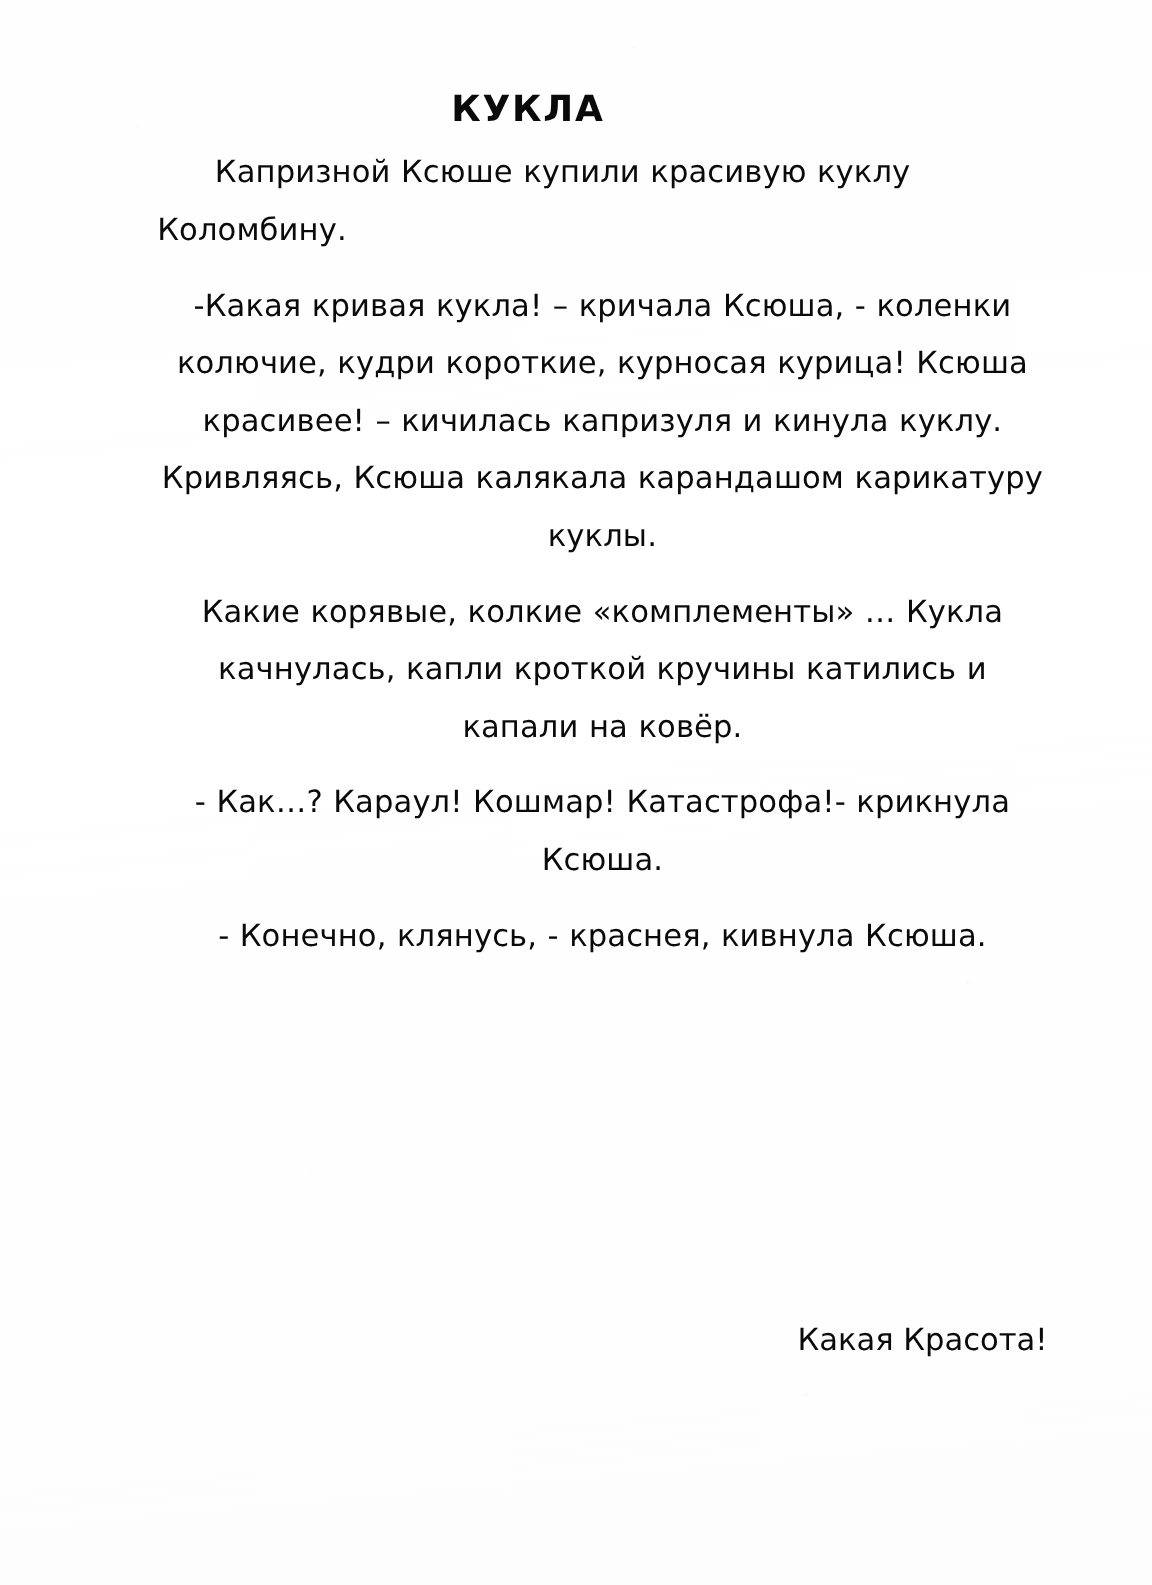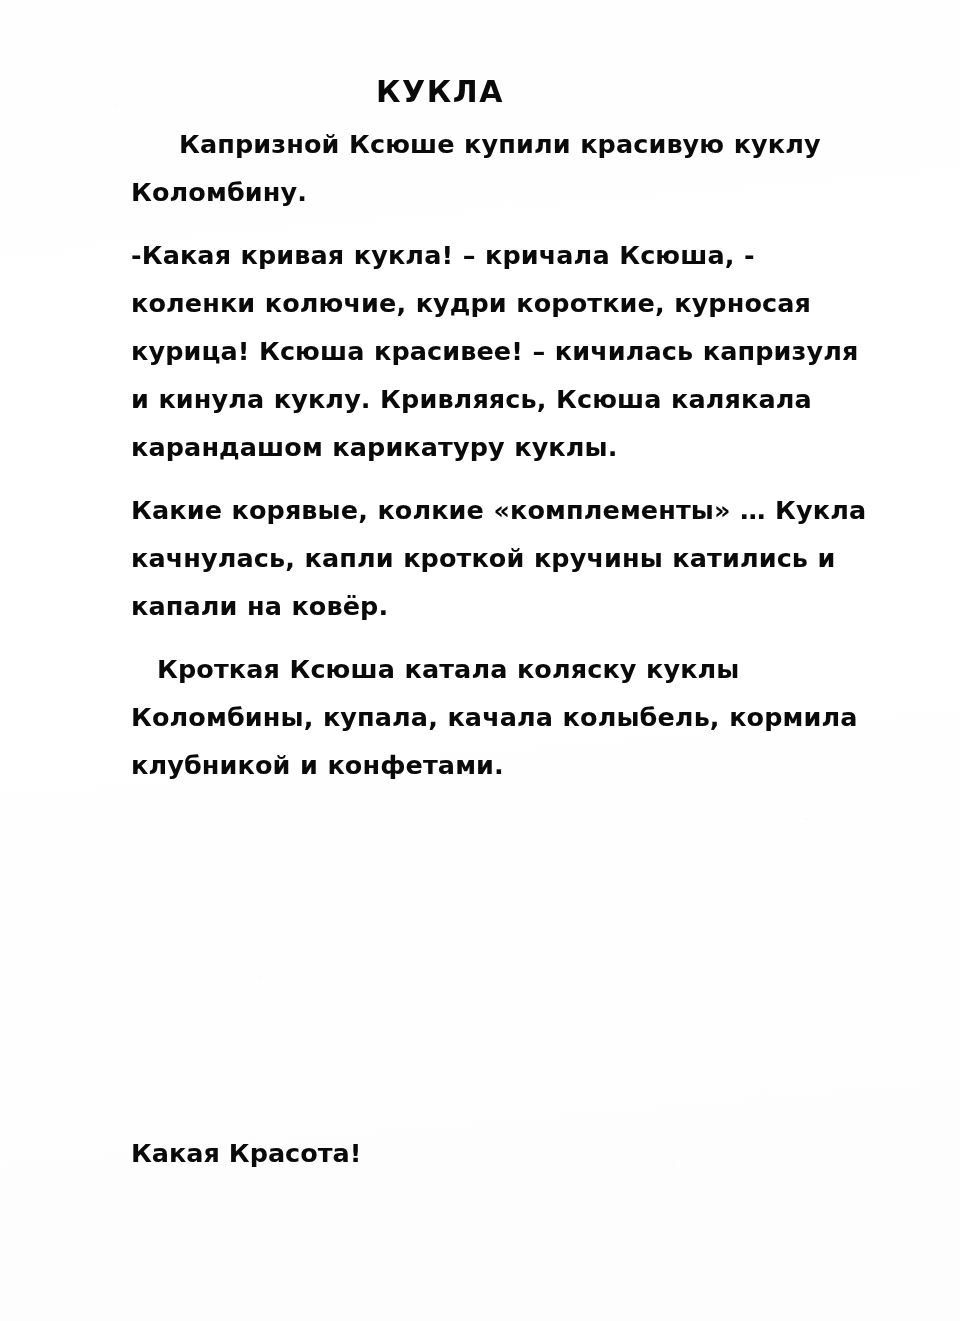--- a/index.html
+++ b/index.html
@@ -56,62 +56,63 @@
   .body-text {
     position: absolute;
     left: 131px;
     top: 120px;
     width: 742px;
   }
 
   .para {
     font-size: 25.5px;
     line-height: 48px;
-    font-weight: 700;
+    font-weight: 400;
     letter-spacing: 0.1px;
     margin: 0 0 14px 0;
     text-align: left;
     word-spacing: 0.5px;
   }
 
   .para.indent-lg { text-indent: 48px; }
   .para.indent-sm { text-indent: 26px; }
-  .para.gap-top   { margin-top: 15px; }
+  .para.gap-top   { margin-top: 15px; text-align: center; }
 
   .closing {
     position: absolute;
     left: 131px;
-    top: 1135px;
+    top: 1099px;
     width: 742px;
-    text-align: left;
+    text-align: right;
     font-size: 25.5px;
     line-height: 36px;
-    font-weight: 700;
+    font-weight: 400;
   }
 </style>
 </head>
 <body>
 
 <div class="page"></div>
 
 <div class="sheet">
 
   <h1 class="doc-title">КУКЛА</h1>
 
   <div class="body-text">
 
     <p class="para indent-lg">Капризной Ксюше купили красивую куклу Коломбину.</p>
 
     <p class="para gap-top">-Какая кривая кукла! – кричала Ксюша, - коленки колючие, кудри короткие, курносая курица! Ксюша красивее! – кичилась капризуля  и  кинула куклу. Кривляясь, Ксюша  калякала карандашом карикатуру куклы.</p>
 
     <p class="para gap-top">Какие корявые, колкие «комплементы» … Кукла качнулась, капли  кроткой кручины катились и капали на ковёр.</p>
 
+    <p class="para gap-top">- Как…?  Караул! Кошмар! Катастрофа!- крикнула Ксюша.</p>
 
 
 
+    <p class="para gap-top">- Конечно, клянусь, - краснея, кивнула Ксюша.</p>
 
-    <p class="para indent-sm gap-top">Кроткая Ксюша катала коляску куклы Коломбины, купала, качала колыбель, кормила клубникой и конфетами.</p>
 
   </div>
 
   <div class="closing">Какая Красота!</div>
 
 </div>
 
 </body></html>

